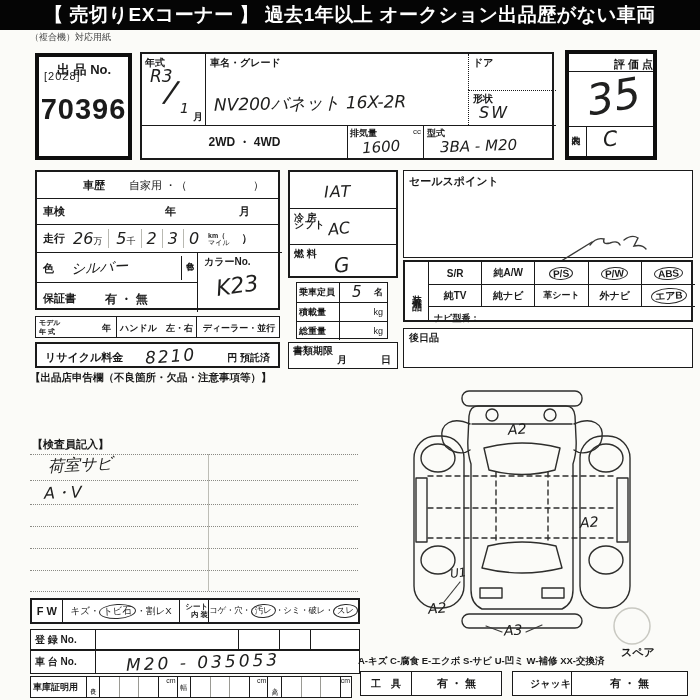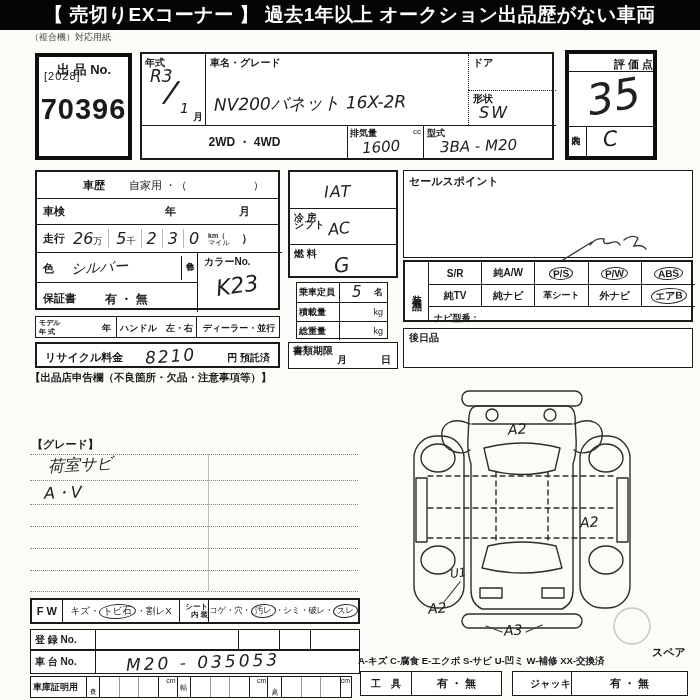--- a/index.html
+++ b/index.html
@@ -230,21 +230,21 @@
     </div>
     <div class="b" style="left:24px;top:44px;width:266px;height:16px;border-top:1px solid #1a1a1a;">
       <span class="lb" style="font-size:9px;margin-left:5px;">ナビ型番：</span>
     </div>
   </div>
 
   <div class="b bx1" style="left:403px;top:328px;width:290px;height:40px;">
     <span class="b lb" style="left:5px;top:2px;font-size:10px;">後日品</span>
   </div>
 
-  <div class="b lb" style="left:32px;top:437px;font-size:11px;">【グレード】</div>
+  <div class="b lb" style="left:32px;top:437px;font-size:11px;">【検査員記入】</div>
   <div class="b dotline" style="left:30px;top:454px;width:328px;"></div>
   <div class="b dotline" style="left:30px;top:480px;width:328px;"></div>
   <div class="b dotline" style="left:30px;top:504px;width:328px;"></div>
   <div class="b dotline" style="left:30px;top:526px;width:328px;"></div>
   <div class="b dotline" style="left:30px;top:548px;width:328px;"></div>
   <div class="b dotline" style="left:30px;top:570px;width:328px;"></div>
   <div class="b dotline" style="left:30px;top:591px;width:328px;"></div>
   <div class="b" style="left:208px;top:454px;height:137px;border-left:1px solid #bdbdb6;"></div>
   <span class="b hw" style="left:48px;top:455px;font-size:16px;transform:rotate(-3deg);">荷室サビ</span>
   <span class="b hw" style="left:44px;top:483px;font-size:16px;transform:rotate(-2deg);">A・V</span>
@@ -344,21 +344,21 @@
     </g>
 
     <circle cx="232" cy="248" r="18" fill="none" stroke="#c9c9c2" stroke-width="1.5"></circle>
   </svg>
 
   <span class="b hw" style="left:508px;top:421px;font-size:14px;transform:rotate(-4deg);">A2</span>
   <span class="b hw" style="left:580px;top:514px;font-size:14px;transform:rotate(-4deg);">A2</span>
   <span class="b hw" style="left:450px;top:566px;font-size:12px;transform:rotate(-8deg);">U1</span>
   <span class="b hw" style="left:428px;top:600px;font-size:14px;transform:rotate(-5deg);">A2</span>
   <span class="b hw" style="left:504px;top:622px;font-size:14px;transform:rotate(-3deg);">A3</span>
-  <span class="b lb" style="left:621px;top:645px;font-size:11px;margin-left:31px;">スペア</span>
+  <span class="b lb" style="left:621px;top:645px;font-size:11px;">スペア</span>
 
   <div class="b lb" style="left:358px;top:655px;font-size:9.5px;white-space:nowrap;">A-キズ C-腐食 E-エクボ S-サビ U-凹ミ W-補修 XX-交換済</div>
   <div class="b bx1" style="left:360px;top:671px;width:142px;height:25px;display:flex;align-items:center;">
     <span class="lb" style="font-size:10px;width:50px;text-align:center;">工　具</span>
     <span style="border-left:1.5px solid #1a1a1a;height:100%;"></span>
     <span class="lb" style="font-size:11px;flex:1;text-align:center;">有 ・ 無</span>
   </div>
   <div class="b bx1" style="left:512px;top:671px;width:176px;height:25px;display:flex;align-items:center;">
     <span class="lb" style="font-size:10px;width:58px;text-align:right;">ジャッキ</span>
     <span style="border-left:1.5px solid #1a1a1a;height:100%;"></span>

